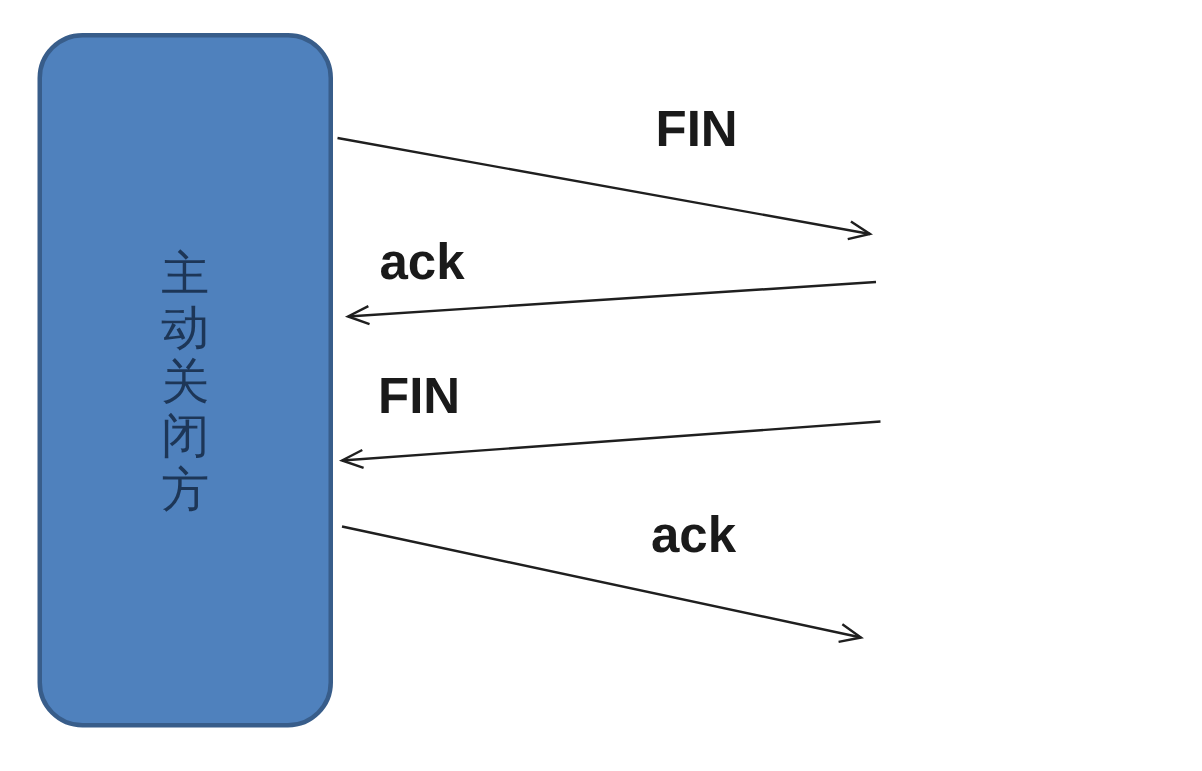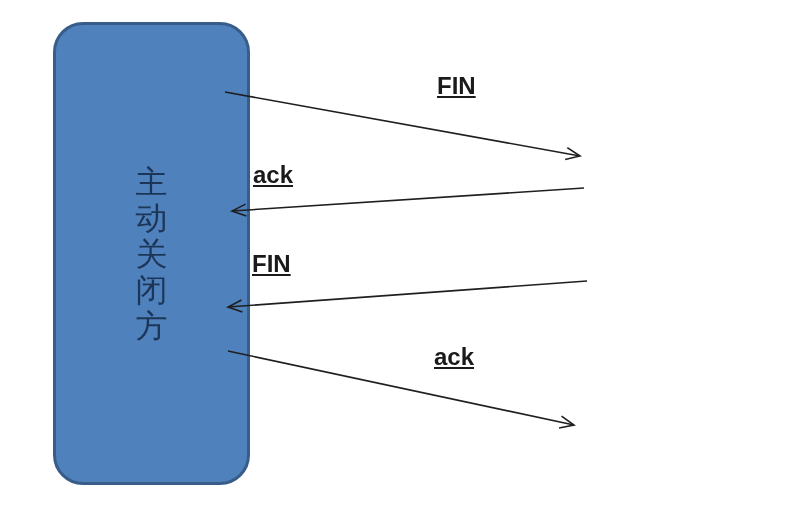--- a/index.html
+++ b/index.html
@@ -23,21 +23,20 @@
     box-sizing: border-box;
     display: flex;
     align-items: center;
     justify-content: center;
   }
   .node-left {
     left: 25px;
     top: 22px;
     width: 197px;
     height: 463px;
-    margin-left: 28px;
   }
   .node-right {
     left: 588px;
     top: 22px;
     width: 195px;
     height: 476px;
   }
   .node-label {
     width: 1.25em;
     font-size: 32px;
@@ -51,26 +50,25 @@
     position: absolute;
     left: 0;
     top: 0;
     width: 801px;
     height: 514px;
     pointer-events: none;
   }
   .msg-label {
     position: absolute;
     font-weight: bold;
-    font-size: 24px;
+    font-size: 34px;
     line-height: 28px;
     color: #1a1a1a;
     white-space: nowrap;
     font-family: "Liberation Sans", sans-serif;
-    text-decoration: underline;
   }
   .label-fin-1 { left: 437px; top: 72px; }
   .label-ack-1 { left: 253px; top: 161px; }
   .label-fin-2 { left: 252px; top: 250px; }
   .label-ack-2 { left: 434px; top: 343px; }
 </style>
 </head>
 <body>
 
 <div class="canvas">

